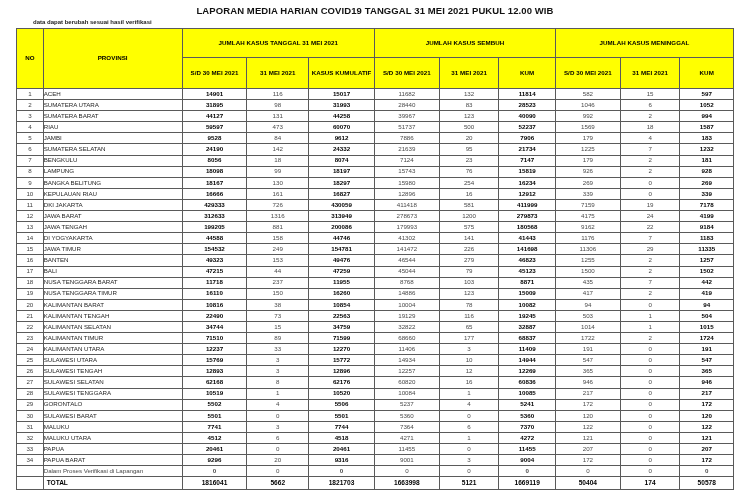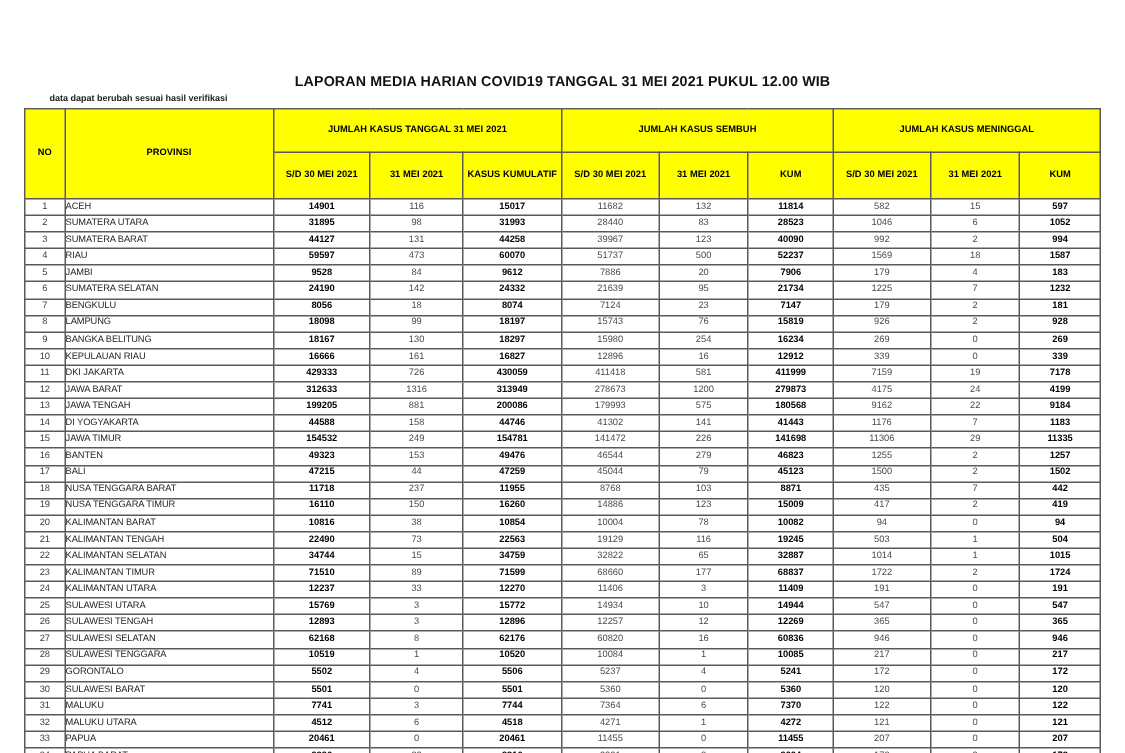--- a/index.html
+++ b/index.html
@@ -13,21 +13,20 @@
     font-family: "Liberation Sans", sans-serif;
     color: #000000;
     overflow: hidden;
     position: relative;
   }
   .page {
     width: 750px;
     height: 408px;
     position: relative;
     box-sizing: border-box;
-    margin-top: 44px;
   }
   .report-title {
     text-align: center;
     font-size: 9.5px;
     font-weight: bold;
     letter-spacing: 0.1px;
     padding-top: 5px;
     color: #111;
   }
   .subnote {

